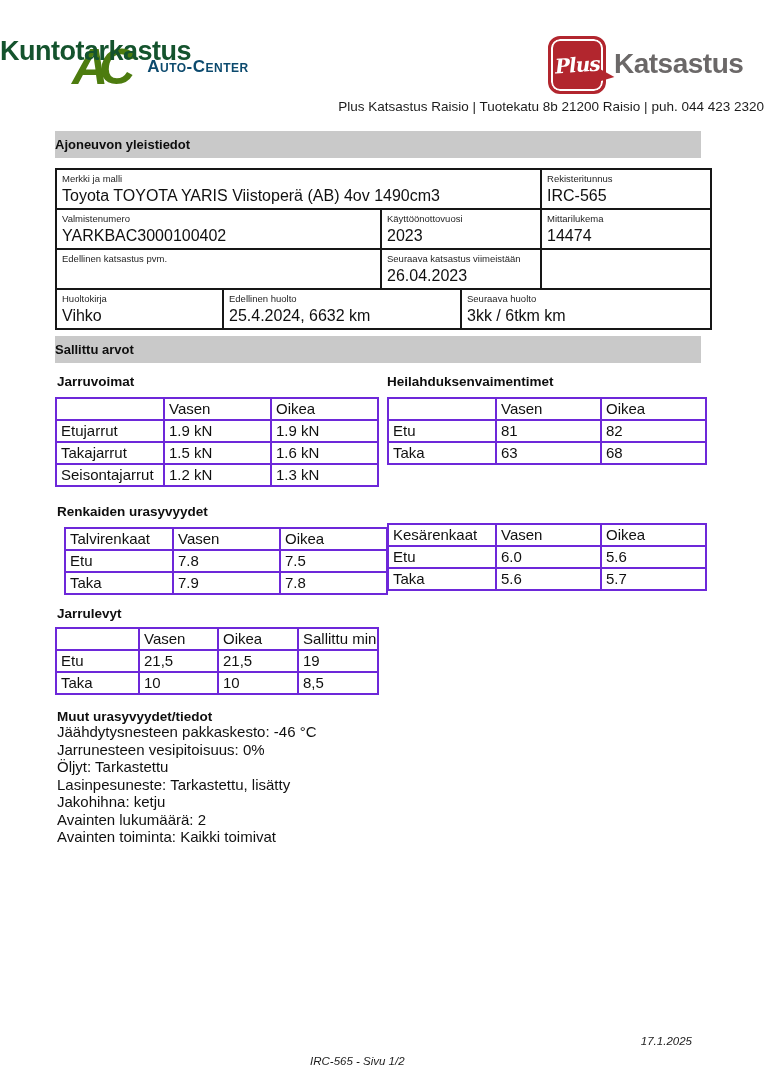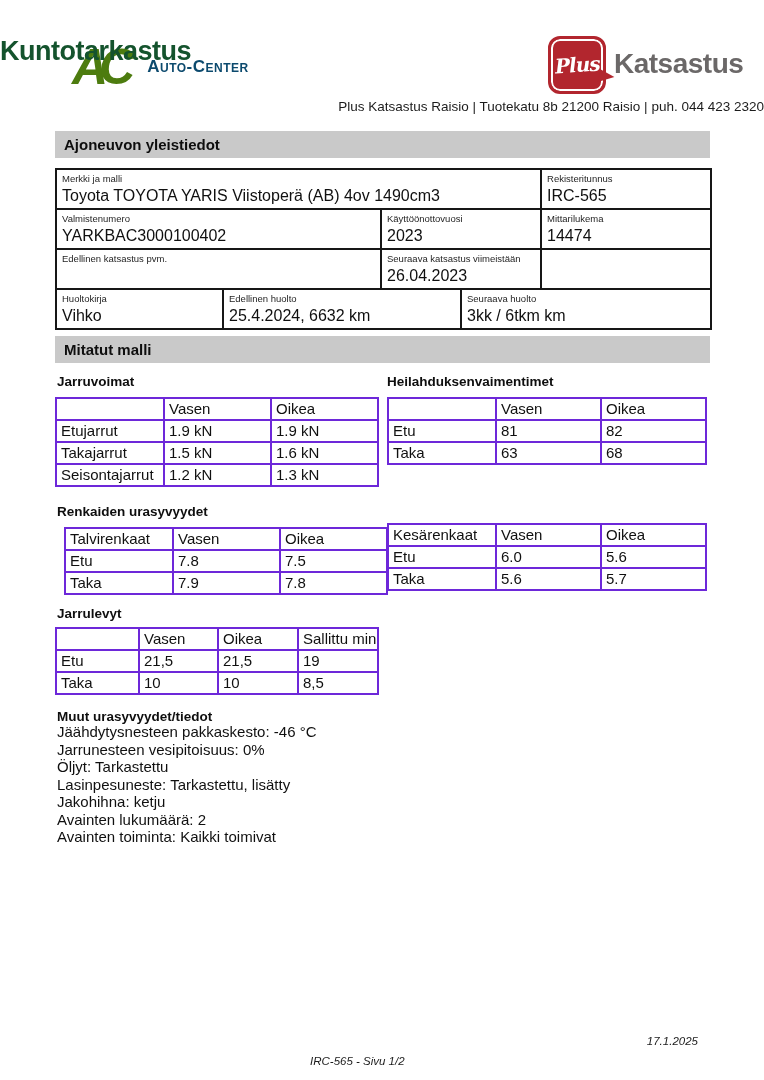--- a/index.html
+++ b/index.html
@@ -44,21 +44,21 @@
     color:#6b6868; letter-spacing:-.5px;
   }
   .address {
     position:absolute; left:0; right:0; top:99px; text-align:right;
     font-size:13.5px; color:#1c1c1c;
   }
 
   
   .section-bar {
     position:absolute; left:55px; width:646px; height:27px; line-height:27px;
-    background:#c9c9c9; padding-left:9px; font-size:15px; font-weight:bold; color:#0e0e0e;
+    background:#c9c9c9; font-size:13px; font-weight:bold; color:#0e0e0e;
   }
   .bar-general { top:131px; }
   .bar-measured { top:336px; }
 
   
   .info-table {
     position:absolute; left:55px; top:168px; width:655px;
     border-collapse:collapse; table-layout:fixed;
   }
   .info-table td { border:2px solid #171717; vertical-align:top; padding:3px 5px 1px 5px; height:34px; }
@@ -81,21 +81,21 @@
   .t-kesa  { left:387px; top:523px; width:318px; }
   .t-levyt-title { left:57px; top:606px; }
   .t-levyt { left:55px; top:627px; width:322px; }
 
   
   .other-title { position:absolute; left:57px; top:709px; font-size:13.5px; font-weight:bold; color:#0e0e0e; }
   .other-lines { position:absolute; left:57px; top:723px; font-size:15px; line-height:17.5px; color:#101010; }
 
   
   .footer-page { position:absolute; left:310px; top:1035px; font-size:11.5px; font-style:italic; color:#1c1c1c;margin-top:20px; }
-  .footer-date { position:absolute; right:66px; top:1035px; font-size:11.5px; font-style:italic; color:#1c1c1c; }
+  .footer-date { position:absolute; right:72px; top:1035px; font-size:11.5px; font-style:italic; color:#1c1c1c; }
 </style>
 </head>
 <body>
 
 <div class="page">
 
   <div class="logo-ac">
     <span class="ac-mark">AC</span>
     <span class="ac-text">Auto-Center</span>
   </div>
@@ -169,21 +169,21 @@
         <span class="fld-value">25.4.2024, 6632 km</span>
       </td>
       <td colspan="2">
         <span class="fld-label">Seuraava huolto</span>
         <span class="fld-value">3kk / 6tkm km</span>
       </td>
     </tr>
   </tbody>
     </table>
 
-  <div class="section-bar bar-measured">Mitatut malli</div>
+  <div class="section-bar bar-measured">Sallittu arvot</div>
 
   <div class="m-title t-jarruvoimat-title">Jarruvoimat</div>
   <table class="m-table t-jarruvoimat">
     <colgroup>
         <col style="width:108px">
         <col style="width:107px">
         <col style="width:107px">
       </colgroup>
     <tbody>
         <tr>

